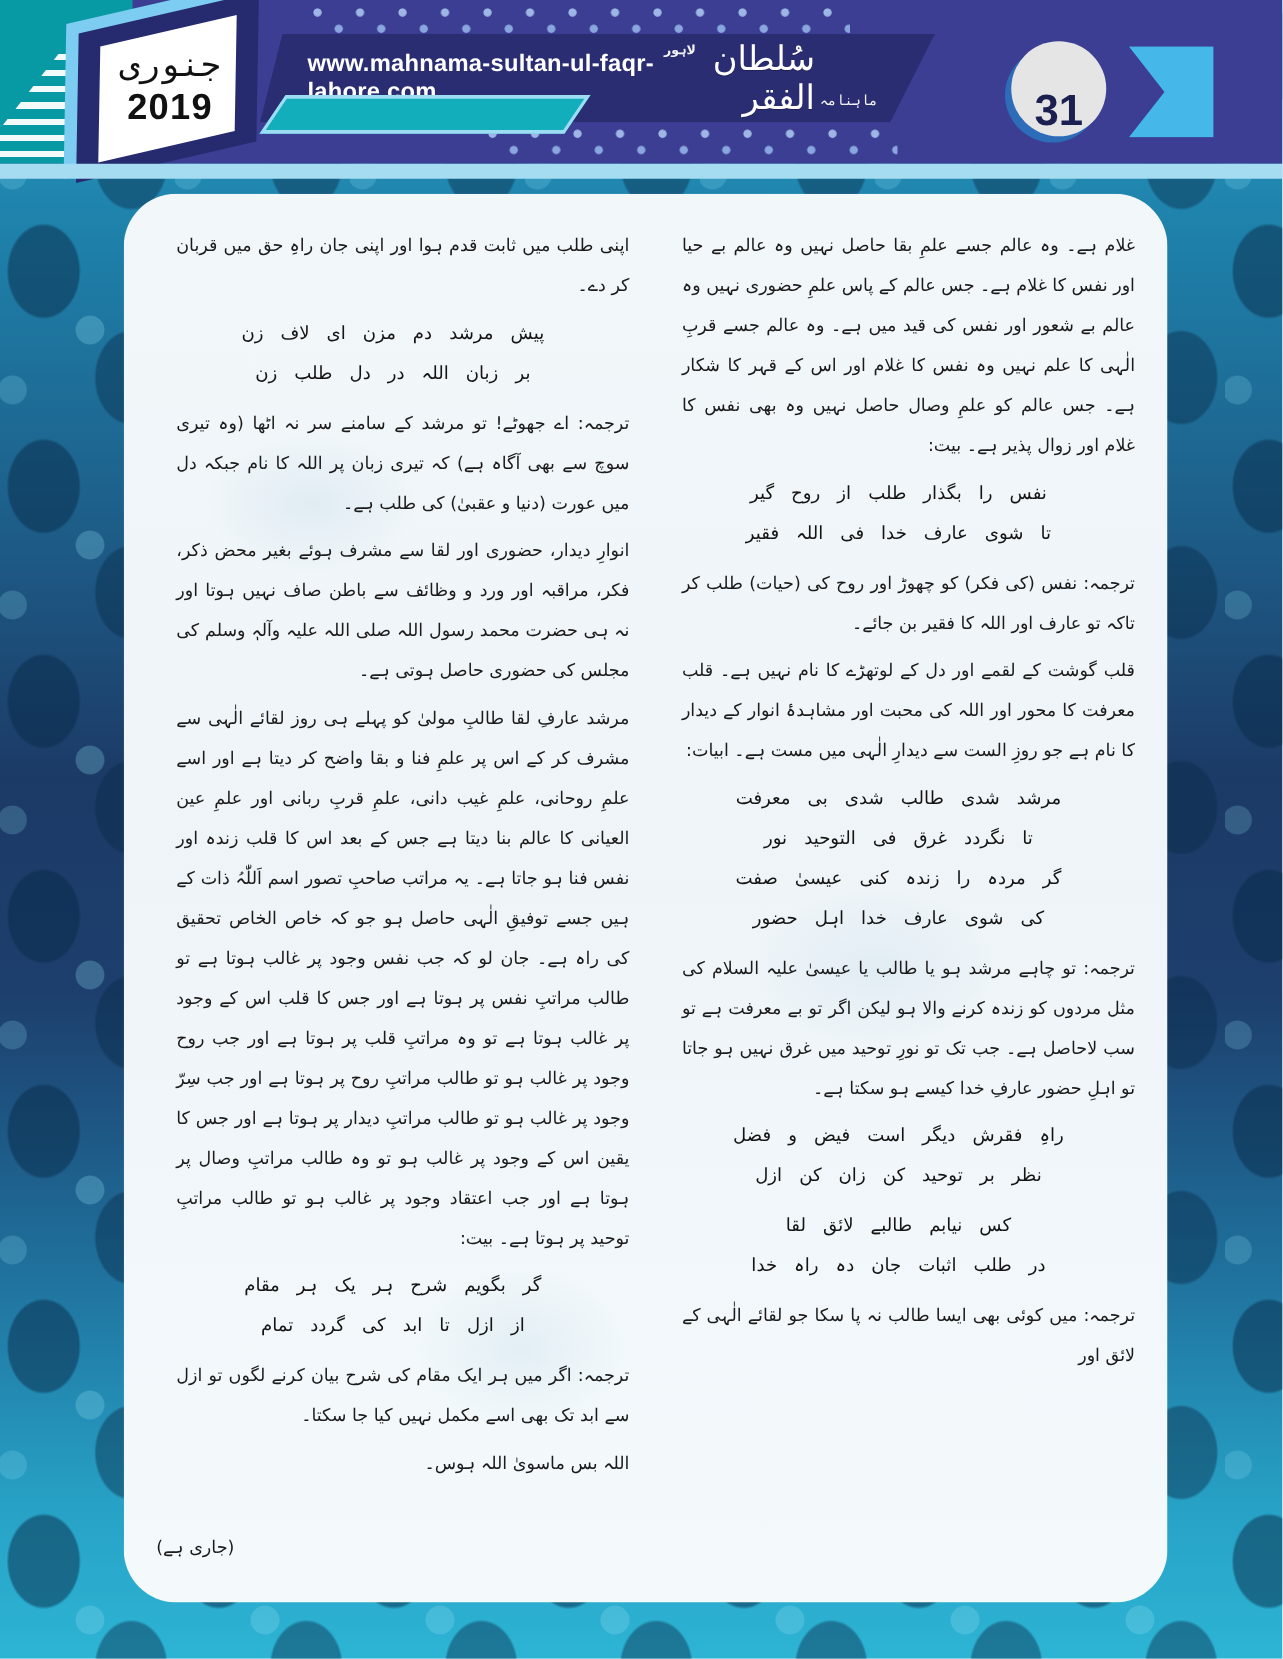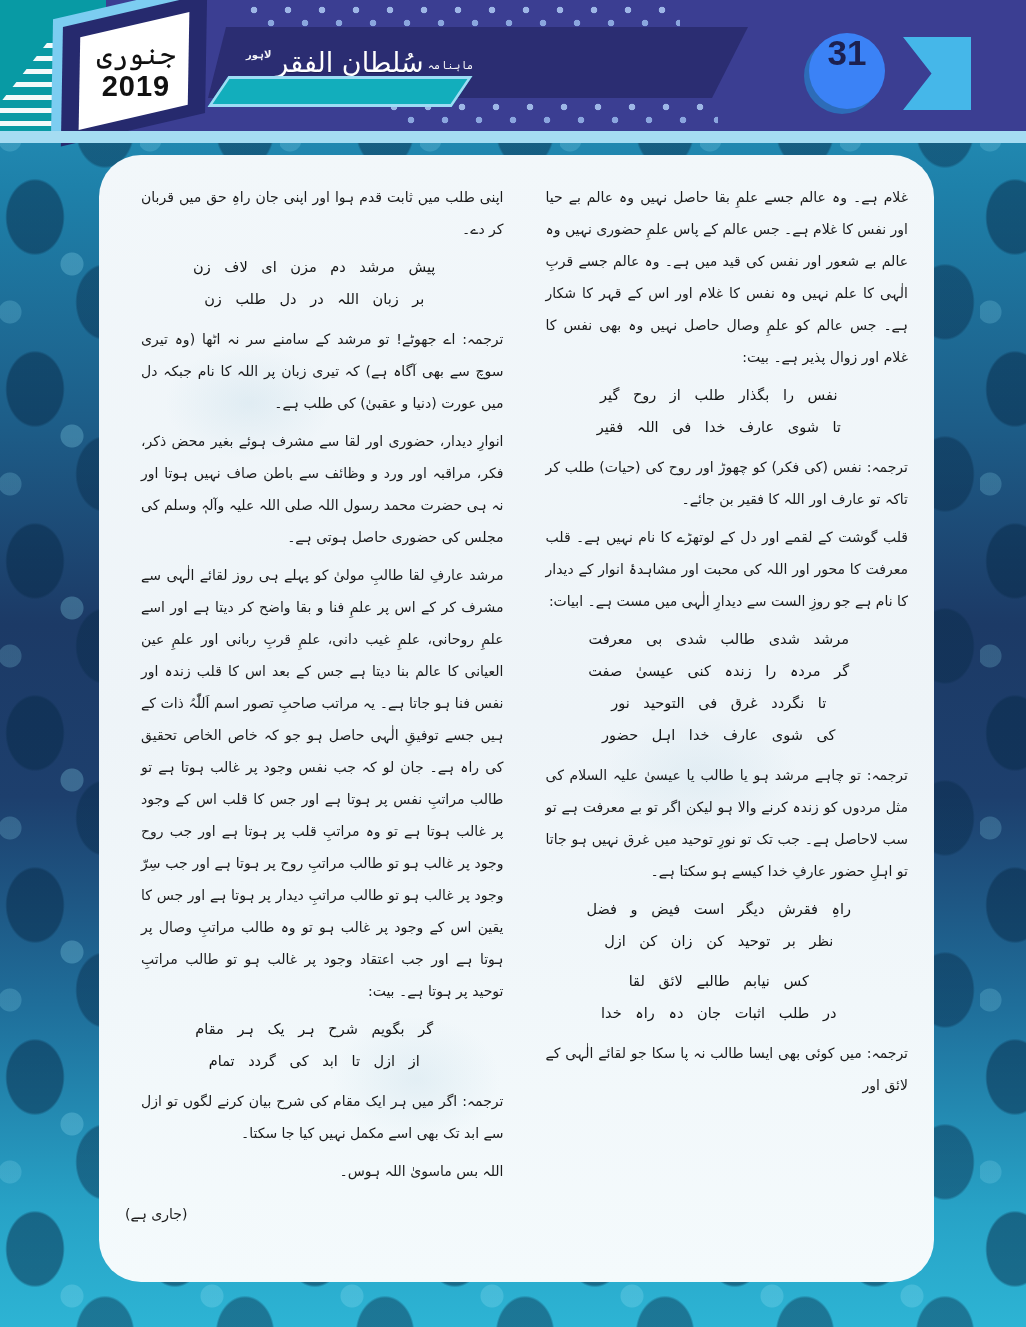--- a/index.html
+++ b/index.html
@@ -34,56 +34,57 @@
   .logo-main{font-size:27px;font-weight:normal;text-shadow:0 1px 0 rgba(0,0,0,.25);}
   .logo-suffix{font-size:10px;opacity:.95;align-self:flex-start;margin-top:2px;font-weight:bold;}
   .teal-ribbon{position:absolute;left:218px;top:76px;width:238px;height:25px;background:#12aebc;
     border:3px solid #9edcf4;transform:skewX(-34deg);z-index:8;}
   .badge-shape{position:absolute;transform:rotate(-13deg) skewX(-14deg);z-index:9;}
   .badge-lightblue{left:50px;top:4px;width:152px;height:120px;background:#7ccdf1;}
   .badge-navy{left:60px;top:12px;width:148px;height:116px;background:#262a6e;}
   .badge-white{left:78px;top:26px;width:112px;height:90px;background:#ffffff;}
   .badge-text{position:absolute;left:80px;top:26px;width:112px;height:92px;z-index:10;
     display:flex;flex-direction:column;align-items:center;justify-content:center;color:#111111;}
-  .badge-month{font-size:27px;line-height:1.1;font-family:Liberation Sans, sans-serif;}
+  .badge-month{font-size:27px;line-height:1.1;font-family:Liberation Mono, monospace;}
   .badge-year{font-size:29px;font-weight:bold;letter-spacing:1px;font-family:"Liberation Sans",sans-serif;}
   .page-circle{position:absolute;left:809px;top:33px;width:76px;height:76px;border-radius:50%;
-    background:#3b82f6;box-shadow:-5px 5px 0 #2d6cb8;display:flex;align-items:flex-start;justify-content:center;z-index:8;}
+    background:#e5e5e5;box-shadow:-5px 5px 0 #2d6cb8;display:flex;align-items:flex-end;justify-content:center;z-index:8;}
   .page-circle span{font-size:35px;font-weight:bold;color:#1c2050;font-family:"Liberation Sans",sans-serif;}
   .chevron{position:absolute;left:903px;top:37px;width:68px;height:73px;background:#45b7e9;
     clip-path:polygon(0 0,100% 0,100% 100%,0 100%,42% 50%);z-index:8;}
   
   .content-box{position:absolute;left:99px;top:155px;width:835px;height:1127px;border-radius:42px;
     background-image:
       radial-gradient(120px 80px at 18% 22%, rgba(186,214,228,.30), rgba(186,214,228,0) 70%),
       radial-gradient(140px 90px at 72% 55%, rgba(186,214,228,.26), rgba(186,214,228,0) 70%),
       radial-gradient(120px 90px at 38% 82%, rgba(186,214,228,.28), rgba(186,214,228,0) 70%),
       linear-gradient(180deg,#f2f7fa 0%,#eef4f8 50%,#f4fafc 100%);
     box-sizing:border-box;padding:26px 26px 20px 26px;z-index:4;overflow:hidden;}
   .columns{direction:rtl;display:flex;gap:26px;height:100%;}
   .col{flex:1 1 0;overflow:hidden;}
   .para{margin:0 0 6px 16px;font-size:14px;line-height:32px;text-align:justify;color:#1b1b1b;
     font-family:"DejaVu Sans",sans-serif;}
   .couplet{margin:2px 0 8px 0;text-align:center;}
   .verse{font-size:14.5px;line-height:32px;word-spacing:9px;color:#141414;font-family:"DejaVu Sans",sans-serif;}
   .continued{direction:rtl;text-align:left;font-size:14px;line-height:30px;color:#1b1b1b;
-    font-family:"DejaVu Sans",sans-serif;margin-top:12px;}
+    font-family:"DejaVu Sans",sans-serif;margin-top:36px;}
 </style>
 </head>
 <body>
 
 <div class="page">
 
   <div class="header">
     <div class="teal-block"></div>
     <div class="stripes"></div>
     <div class="dots dots-top"></div>
     <div class="dots dots-bottom"></div>
 
     <div class="navy-band">
+      <span class="site-url">www.mahnama-sultan-ul-faqr-lahore.com</span>
       <span class="logo">
         <span class="logo-prefix">ماہنامہ</span>
         <span class="logo-main">سُلطان الفقر</span>
         <span class="logo-suffix">لاہور</span>
       </span>
     </div>
     <div class="teal-ribbon"></div>
 
     <div class="badge-shape badge-lightblue"></div>
     <div class="badge-shape badge-navy"></div>
@@ -105,22 +106,22 @@
       <div class="col">
           <p class="para">غلام ہے۔ وہ عالم جسے علمِ بقا حاصل نہیں وہ عالم بے حیا اور نفس کا غلام ہے۔ جس عالم کے پاس علمِ حضوری نہیں وہ عالم بے شعور اور نفس کی قید میں ہے۔ وہ عالم جسے قربِ الٰہی کا علم نہیں وہ نفس کا غلام اور اس کے قہر کا شکار ہے۔ جس عالم کو علمِ وصال حاصل نہیں وہ بھی نفس کا غلام اور زوال پذیر ہے۔ بیت:</p>
           <div class="couplet">
             <div class="verse">نفس را بگذار طلب از روح گیر</div>
             <div class="verse">تا شوی عارف خدا فی اللہ فقیر</div>
           </div>
           <p class="para">ترجمہ: نفس (کی فکر) کو چھوڑ اور روح کی (حیات) طلب کر تاکہ تو عارف اور اللہ کا فقیر بن جائے۔</p>
           <p class="para">قلب گوشت کے لقمے اور دل کے لوتھڑے کا نام نہیں ہے۔ قلب معرفت کا محور اور اللہ کی محبت اور مشاہدۂ انوار کے دیدار کا نام ہے جو روزِ الست سے دیدارِ الٰہی میں مست ہے۔ ابیات:</p>
           <div class="couplet">
             <div class="verse">مرشد شدی طالب شدی بی معرفت</div>
+            <div class="verse">تا نگردد غرق فی التوحید نور</div>
             <div class="verse">گر مردہ را زندہ کنی عیسیٰ صفت</div>
-            <div class="verse">تا نگردد غرق فی التوحید نور</div>
             <div class="verse">کی شوی عارف خدا اہل حضور</div>
           </div>
           <p class="para">ترجمہ: تو چاہے مرشد ہو یا طالب یا عیسیٰ علیہ السلام کی مثل مردوں کو زندہ کرنے والا ہو لیکن اگر تو بے معرفت ہے تو سب لاحاصل ہے۔ جب تک تو نورِ توحید میں غرق نہیں ہو جاتا تو اہلِ حضور عارفِ خدا کیسے ہو سکتا ہے۔</p>
           <div class="couplet">
             <div class="verse">راہِ فقرش دیگر است فیض و فضل</div>
             <div class="verse">نظر بر توحید کن زان کن ازل</div>
           </div>
           <div class="couplet">
             <div class="verse">کس نیابم طالبے لائق لقا</div>
             <div class="verse">در طلب اثبات جان دہ راہ خدا</div>

